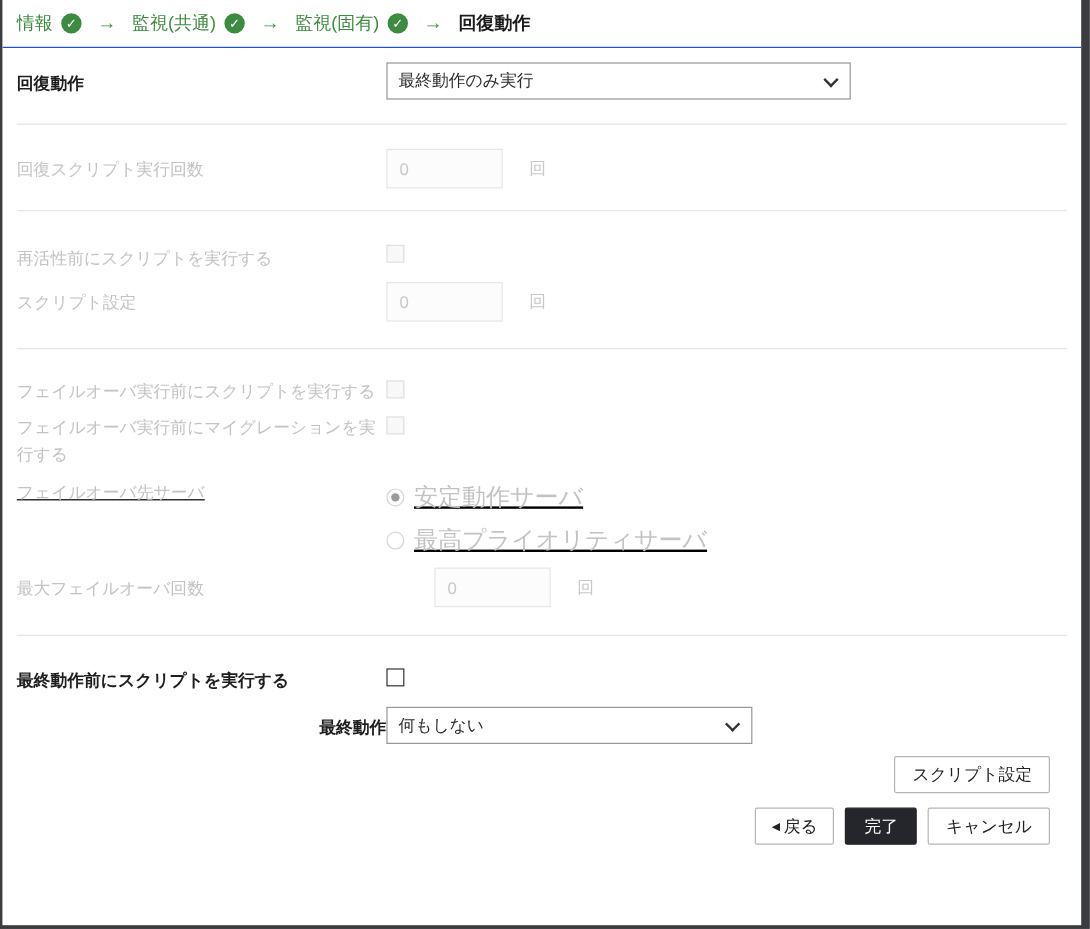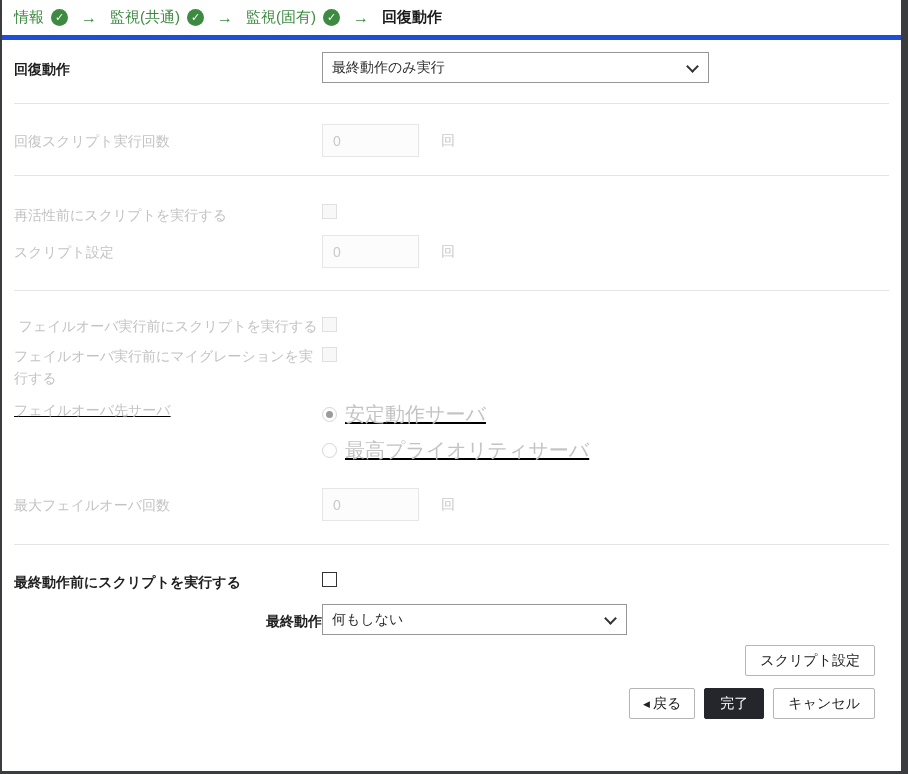--- a/index.html
+++ b/index.html
@@ -8,21 +8,21 @@
   .frame { position:relative; width:908px; height:774px; background:#3a3c40; }
   .dialog { position:absolute; left:2px; top:0; width:899px; height:771px; background:#fff; overflow:hidden; }
 
   
   .titlebar { height:40px; background:#222326; color:#ededed; display:flex; align-items:center; padding:0 14px; font-size:15px; }
   .titlebar .title { flex:1; letter-spacing:.5px; }
   .titlebar .wintag { color:#a9a9a9; margin-right:16px; font-size:14px; }
   .titlebar .close { color:#8d8d8d; font-size:19px; cursor:pointer; line-height:1; }
 
   
-  .crumbs { height:40px; display:flex; align-items:center; gap:13px; padding:0 12px; border-bottom:5px solid #1d4ed8; font-size:15px; }
+  .crumbs { height:40px; display:flex; align-items:center; gap:13px; padding:0 12px; border-bottom:1px solid #1d4ed8; font-size:15px; }
   .crumb { color:#3d8b40; display:flex; align-items:center; gap:7px; }
   .crumb.current { color:#1c1c1c; font-weight:bold; }
   .checkmark { display:inline-flex; width:17px; height:17px; border-radius:50%; background:#3d8b40; color:#fff; font-size:11px; align-items:center; justify-content:center; font-weight:bold; }
   .arrow { color:#3d8b40; font-size:16px; font-weight:bold; }
 
   .body { padding:10px 26px 0 12px; }
   .row { display:flex; align-items:flex-start; }
   .row .lbl { width:308px; font-size:14px; color:#3c3c3c; padding-top:7px; line-height:20px; }
   .row .lbl.bold { font-weight:bold; color:#1e1e1e; }
   .row .lbl.dis { color:#c3c3c3; }
@@ -122,21 +122,21 @@
       <div class="row" style="margin-top:10px;">
         <div class="lbl dis">スクリプト設定</div>
         <div class="field">
           <div class="num-input">0</div>
           <span class="unit">回</span>
         </div>
       </div>
 
       <hr class="divider" style="margin-top:22px;">
 
-      <div class="row" style="margin-top:24px;text-align:center;">
+      <div class="row" style="margin-top:24px;">
         <div class="lbl dis" style="padding-top:0;line-height:22px;">フェイルオーバ実行前にスクリプトを実行する</div>
         <div class="field">
             <span class="cb" style="margin-top:2px;"></span>
           </div>
       </div>
 
       <div class="row" style="margin-top:8px;">
         <div class="lbl dis" style="padding-top:0;line-height:22px;">フェイルオーバ実行前にマイグレーションを実行する</div>
         <div class="field">
             <span class="cb" style="margin-top:2px;"></span>
@@ -150,21 +150,21 @@
             <span class="radio sel"></span>
             <span>安定動作サーバ</span>
           </span>
           <span class="radio-opt">
             <span class="radio"></span>
             <span>最高プライオリティサーバ</span>
           </span>
         </div>
       </div>
 
-      <div class="row" style="margin-top:24px;">
+      <div class="row" style="margin-top:9px;gap:40px;">
         <div class="lbl dis">最大フェイルオーバ回数</div>
         <div class="field">
           <div class="num-input">0</div>
           <span class="unit">回</span>
         </div>
       </div>
 
       <hr class="divider" style="margin-top:23px;">
 
       <div class="row" style="margin-top:25px;">

